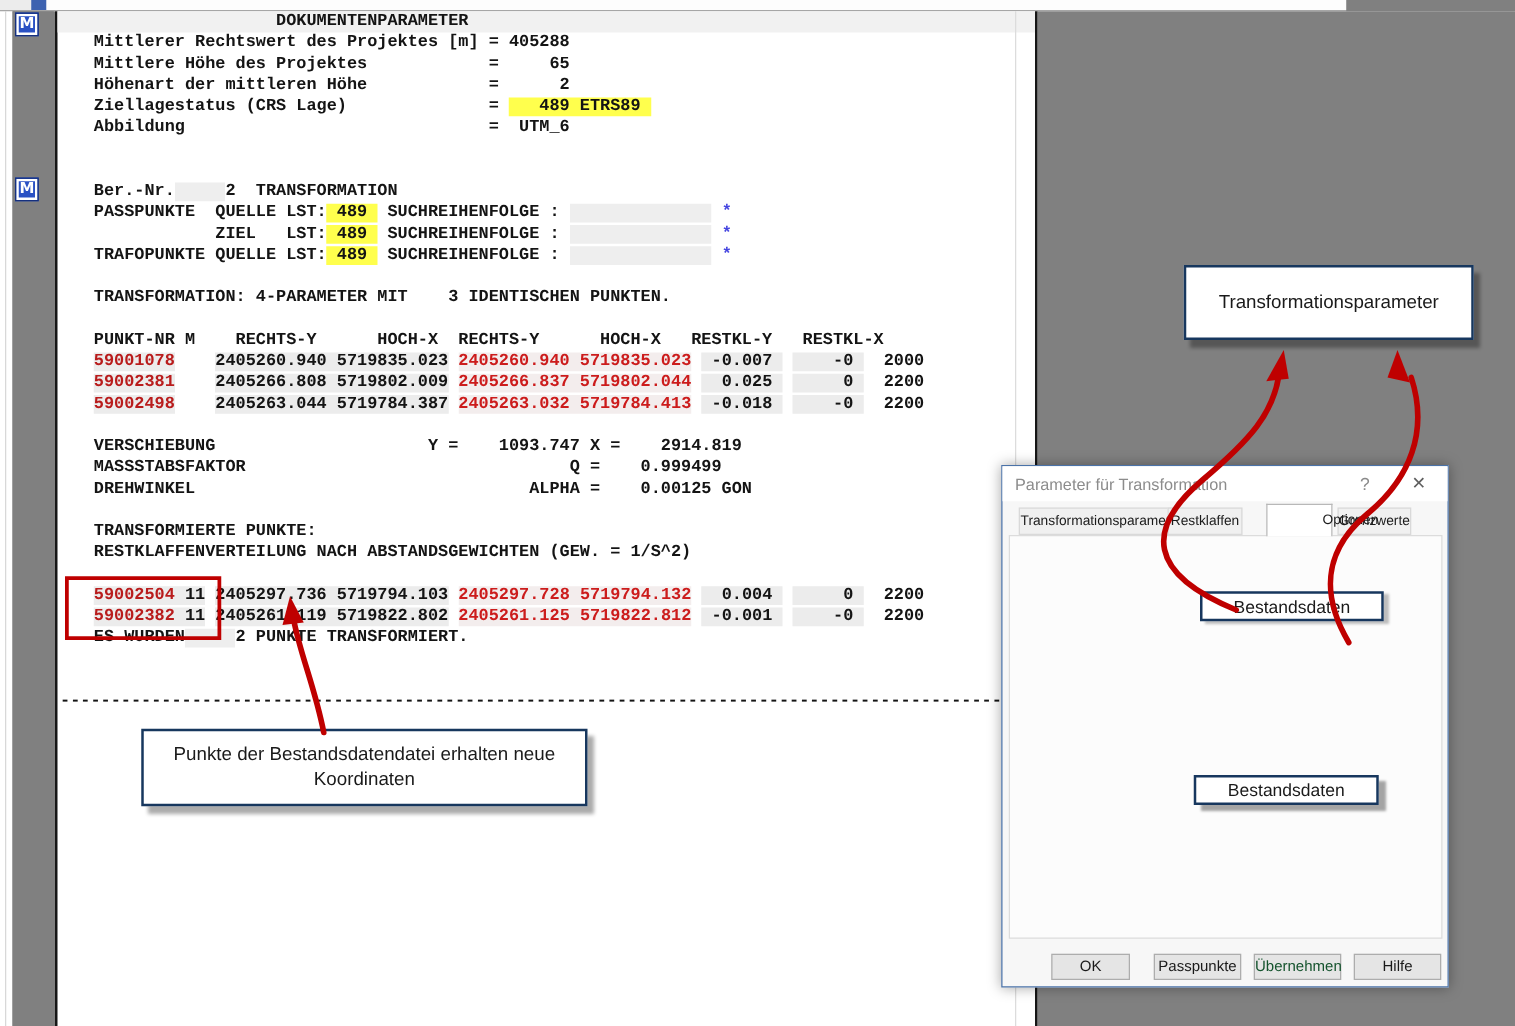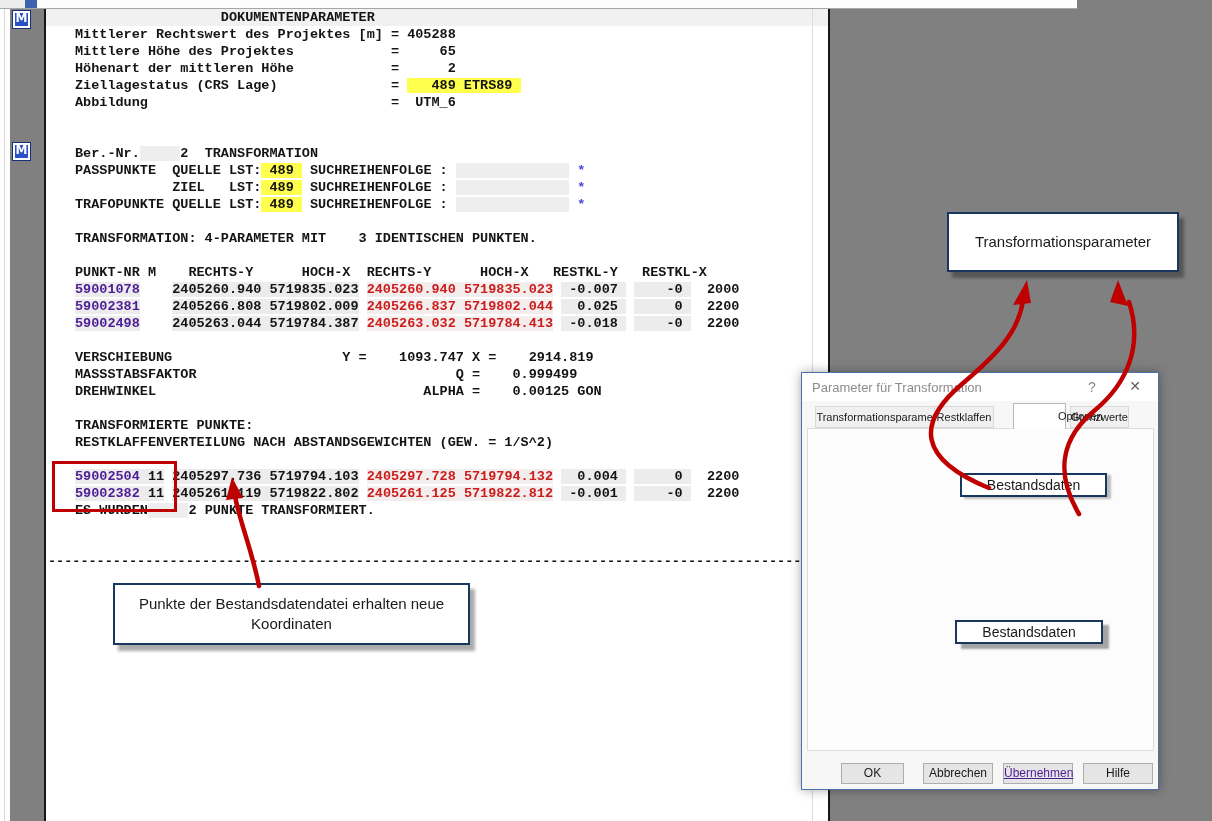--- a/index.html
+++ b/index.html
@@ -27,21 +27,21 @@
     position:absolute; left:44px; top:9px; width:786px; height:812px; background:#ffffff;
     border-left:2px solid #161616; border-right:2px solid #161616;font-weight:bold;
   }
   .page .stripe { position:absolute; left:0; top:0; width:100%; height:17px; background:#f1f1f1; }
   .page .marginline { position:absolute; left:766px; top:0; width:1px; height:812px; background:#dcdcdc; }
   .doc {
     position:absolute; left:29px; top:0; color:#141414;
     font-family:"Liberation Mono","DejaVu Sans Mono",monospace; font-size:13.5px; line-height:17px;
   }
   .doc .dl { white-space:pre; height:17px; }
-  .doc .b  { color:#4c1d95; }
+  .doc .b  { color:#b91c1c; }
   .doc .r  { color:#cc1c1c; }
   .doc .y  { background:#ffff4d; }
   .doc .f  { background:#eeeeee; }
   .doc .c  { background:#ececec; }
   .doc .cp { background:#f3eded; }
   .doc .s  { color:#4646e0; }
   .dashline {
     position:absolute; left:2px; top:544px; white-space:pre; color:#141414;
     font-family:"Liberation Mono","DejaVu Sans Mono",monospace; font-size:13.5px; line-height:17px;
   }
@@ -88,21 +88,21 @@
     content:""; position:absolute; left:3px; top:3px; width:5px; height:5px; border-radius:50%; background:#1a1a1a;
   }
   .radio .rl { margin-left:7px; font-size:12px; color:#1a1a1a; white-space:pre; }
   .cbrow { position:absolute; height:15px; display:flex; align-items:center; }
   .cbrow .cb { width:13px; height:13px; border:1px solid #4d4d4d; background:#fff; flex:none; }
   .cbrow .cl { margin-left:7px; font-size:12px; color:#1a1a1a; white-space:pre; }
   .btn {
     position:absolute; top:390px; height:21px; background:#e5e5e5; border:1px solid #adadad;
     font-size:12px; color:#1a1a1a; text-align:center; line-height:19px;
   }
-  .btn.dis { color:#4c1d95;text-decoration:underline; }
+  .btn.dis { color:#14532d; }
   
   #arrows { position:absolute; left:0; top:0; z-index:40; pointer-events:none; }
 </style>
 </head>
 <body>
 
 <div id="screen">
 
   <div class="topstrip">
     <div class="tw"></div>
@@ -182,21 +182,21 @@
 
     <div class="group" style="left:17px; top:325px; width:328px; height:39px;">
       <span class="glabel">Optionen:</span>
     </div>
     <div class="cbrow" style="left:27px; top:338px;">
       <span class="cb"></span>
         <span class="cl">Punktdateielemente der Lage vererben</span>
     </div>
 
     <div class="btn" style="left:39px;  width:63px;">OK</div>
-    <div class="btn" style="left:121px; width:70px;">Abbrechen</div>
+    <div class="btn" style="left:121px; width:70px;">Passpunkte</div>
     <div class="btn dis" style="left:201px; width:70px;">Übernehmen</div>
     <div class="btn" style="left:281px; width:70px;">Hilfe</div>
   </div>
 
   <div class="overlay-label" id="ov-bestand1">Bestandsdaten</div>
   <div class="overlay-label" id="ov-bestand2">Bestandsdaten</div>
 
   <svg id="arrows" width="1212" height="821" viewBox="0 0 1212 821">
     <g stroke="#bf0000" stroke-width="4.5" fill="none" stroke-linecap="round">
       <path d="M 259 586 C 252 550, 240 523, 235 496"></path>

